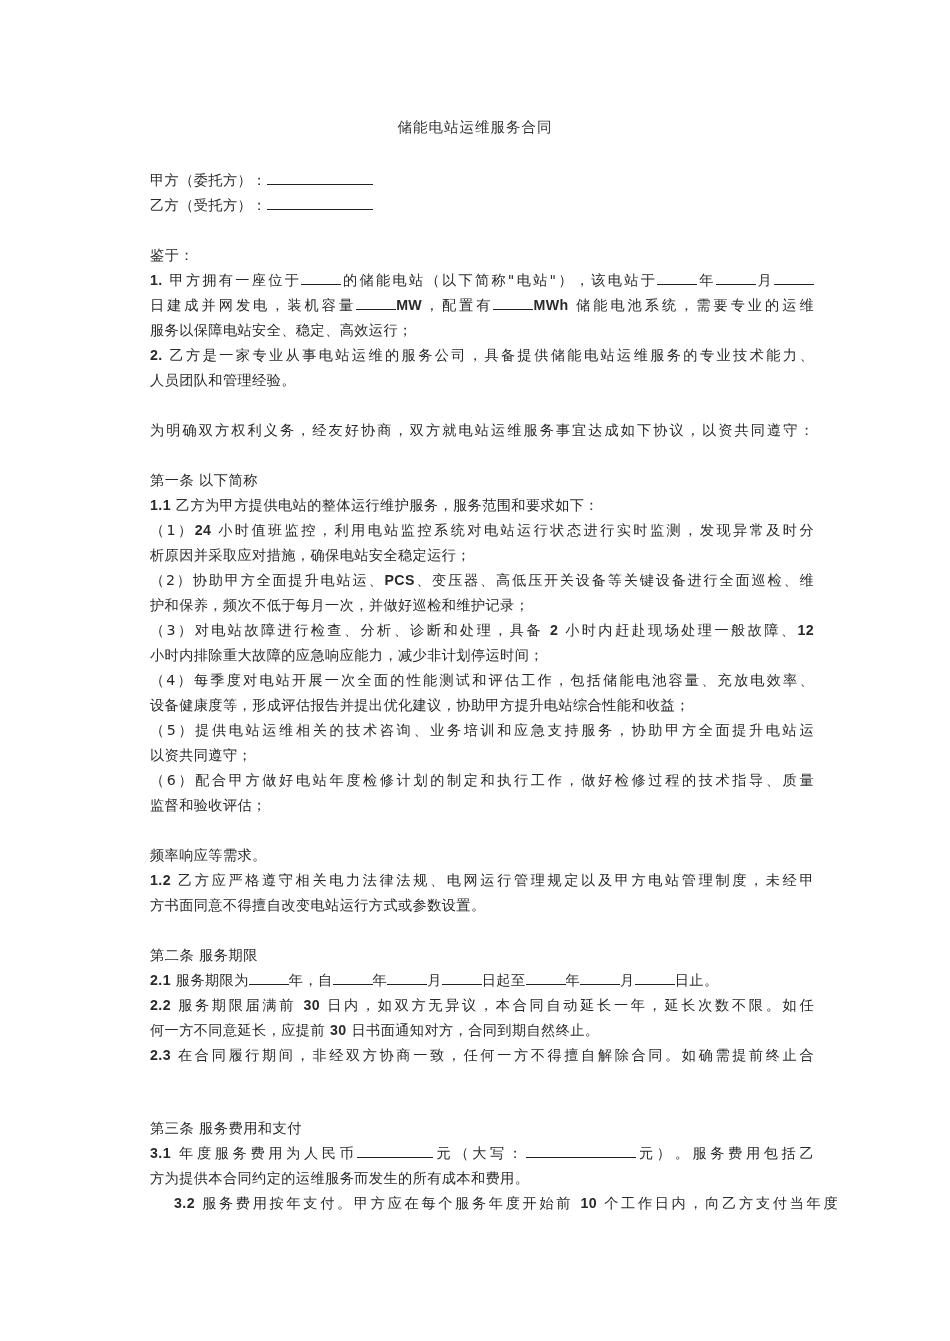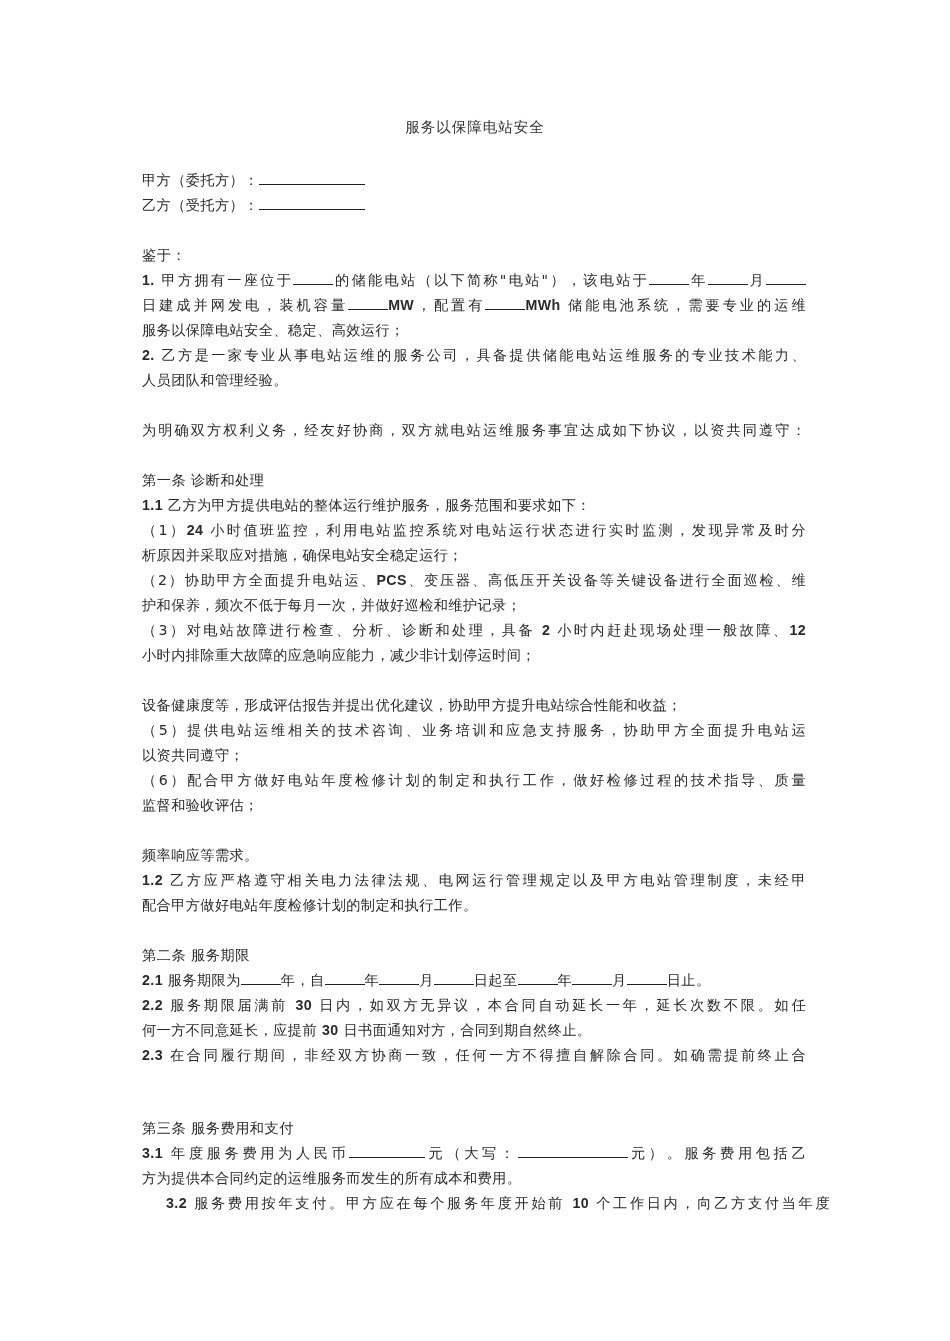--- a/index.html
+++ b/index.html
@@ -1,33 +1,33 @@
 <!DOCTYPE html>
 <html><head>
 <meta charset="utf-8">
 <style>
   html, body { margin: 0; padding: 0; background: #ffffff; }
   body { width: 950px; height: 1341px; position: relative; overflow: hidden;
          font-family: "DejaVu Sans", "Liberation Sans", sans-serif; color: #262626; }
   .page { position: absolute; left: 0; top: 0; width: 950px; height: 1341px; background: #fff; }
   .title { position: absolute; top: 118px; left: 0; width: 950px; text-align: center;
            font-size: 14.5px; letter-spacing: 1px; color: #333; }
-  .line { position: absolute; left: 142px; width: 664px; font-size: 14.2px; line-height: 24px;
+  .line { position: absolute; left: 150px; width: 664px; font-size: 14.2px; line-height: 24px;
           white-space: nowrap; color: #2a2a2a; text-align: justify; text-align-last: justify; letter-spacing: 0.4px; }
   .line.last { text-align-last: left; }
   .blank { display: inline-block; border-bottom: 1px solid #222; height: 14px; vertical-align: baseline; }
   .b { font-family: "Liberation Sans", sans-serif; font-weight: bold; }
   .heading { letter-spacing: 0.5px; }
 </style>
 </head>
 <body>
 
 <div class="page">
 
-  <div class="title">服务以保障电站安全</div>
+  <div class="title">储能电站运维服务合同</div>
 
   <div class="line last" style="top:168px;">
     <span>甲方（委托方）：</span><span class="blank" style="width:106px;"></span>
   </div>
   <div class="line last" style="top:193px;">
     <span>乙方（受托方）：</span><span class="blank" style="width:106px;"></span>
   </div>
 
   <div class="line last heading" style="top:243px;">鉴于：</div>
 
@@ -39,58 +39,61 @@
     <span>日建成并网发电，装机容量</span><span class="blank" style="width:40px;"></span><span class="b">MW</span><span>，配置有</span><span class="blank" style="width:40px;"></span><span class="b">MWh</span><span> 储能电池系统，需要专业的运维</span>
   </div>
 
   <div class="line" style="top:343px;">
     <span class="b">2.</span> <span>乙方是一家专业从事电站运维的服务公司，具备提供储能电站运维服务的专业技术能力、</span>
   </div>
   <div class="line last" style="top:368px;">人员团队和管理经验。</div>
 
   <div class="line" style="top:418px;">为明确双方权利义务，经友好协商，双方就电站运维服务事宜达成如下协议，以资共同遵守：</div>
 
-  <div class="line last heading" style="top:468px;">第一条  诊断和处理</div>
+  <div class="line last heading" style="top:468px;">第一条  以下简称</div>
   <div class="line last" style="top:493px;">
     <span class="b">1.1</span> <span>乙方为甲方提供电站的整体运行维护服务，服务范围和要求如下：</span>
   </div>
 
   <div class="line" style="top:518px;">
     <span>（1）</span><span class="b">24</span><span> 小时值班监控，利用电站监控系统对电站运行状态进行实时监测，发现异常及时分</span>
   </div>
   <div class="line last" style="top:543px;">析原因并采取应对措施，确保电站安全稳定运行；</div>
 
   <div class="line" style="top:568px;">
     <span>（2）</span><span>协助甲方全面提升电站运、</span><span class="b">PCS</span><span>、变压器、高低压开关设备等关键设备进行全面巡检、维</span>
   </div>
   <div class="line last" style="top:593px;">护和保养，频次不低于每月一次，并做好巡检和维护记录；</div>
 
   <div class="line" style="top:618px;">
     <span>（3）</span><span>对电站故障进行检查、分析、诊断和处理，具备 </span><span class="b">2</span><span> 小时内赶赴现场处理一般故障、</span><span class="b">12</span>
   </div>
   <div class="line last" style="top:643px;">小时内排除重大故障的应急响应能力，减少非计划停运时间；</div>
 
+  <div class="line" style="top:668px;">
+    <span>（4）</span><span>每季度对电站开展一次全面的性能测试和评估工作，包括储能电池容量、充放电效率、</span>
+  </div>
   <div class="line last" style="top:693px;">设备健康度等，形成评估报告并提出优化建议，协助甲方提升电站综合性能和收益；</div>
 
   <div class="line" style="top:718px;">
     <span>（5）</span><span>提供电站运维相关的技术咨询、业务培训和应急支持服务，协助甲方全面提升电站运</span>
   </div>
   <div class="line last" style="top:743px;">以资共同遵守；</div>
 
   <div class="line" style="top:768px;">
     <span>（6）</span><span>配合甲方做好电站年度检修计划的制定和执行工作，做好检修过程的技术指导、质量</span>
   </div>
   <div class="line last" style="top:793px;">监督和验收评估；</div>
 
   <div class="line last" style="top:843px;">频率响应等需求。</div>
 
   <div class="line" style="top:868px;">
     <span class="b">1.2</span> <span>乙方应严格遵守相关电力法律法规、电网运行管理规定以及甲方电站管理制度，未经甲</span>
   </div>
-  <div class="line last" style="top:893px;">配合甲方做好电站年度检修计划的制定和执行工作。</div>
+  <div class="line last" style="top:893px;">方书面同意不得擅自改变电站运行方式或参数设置。</div>
 
   <div class="line last heading" style="top:943px;">第二条  服务期限</div>
 
   <div class="line last" style="top:968px;">
     <span class="b">2.1</span> <span>服务期限为</span><span class="blank" style="width:40px;"></span><span>年，自</span><span class="blank" style="width:40px;"></span><span>年</span><span class="blank" style="width:40px;"></span><span>月</span><span class="blank" style="width:40px;"></span><span>日起至</span><span class="blank" style="width:40px;"></span><span>年</span><span class="blank" style="width:40px;"></span><span>月</span><span class="blank" style="width:40px;"></span><span>日止。</span>
   </div>
 
   <div class="line" style="top:993px;">
     <span class="b">2.2</span> <span>服务期限届满前 </span><span class="b">30</span><span> 日内，如双方无异议，本合同自动延长一年，延长次数不限。如任</span>
   </div>

